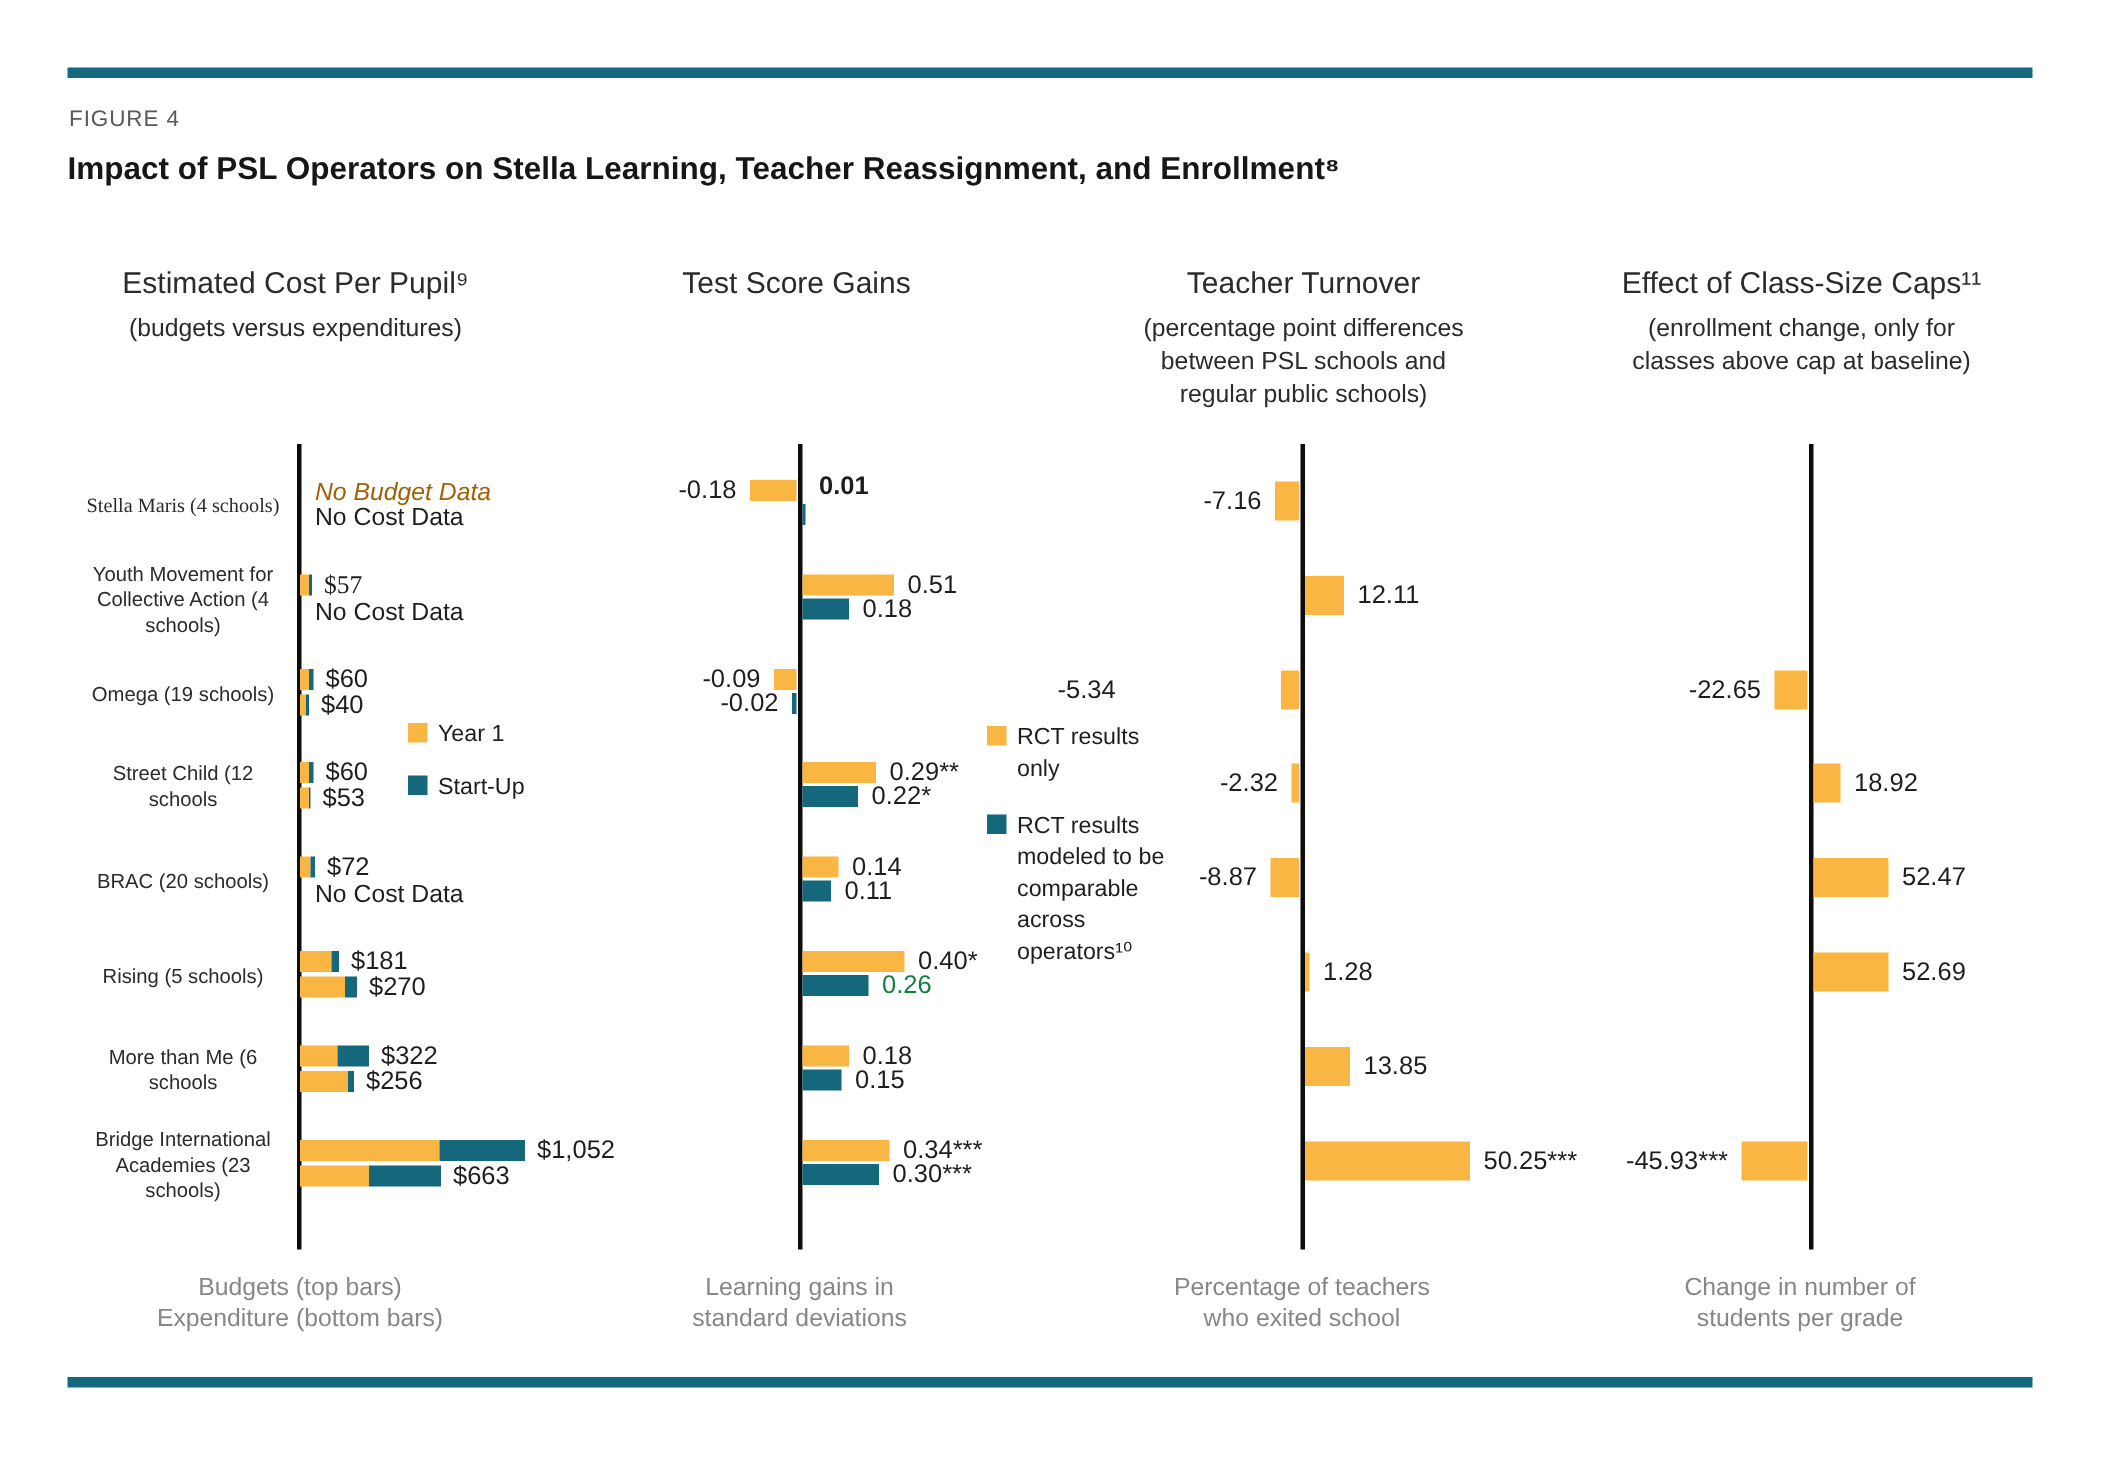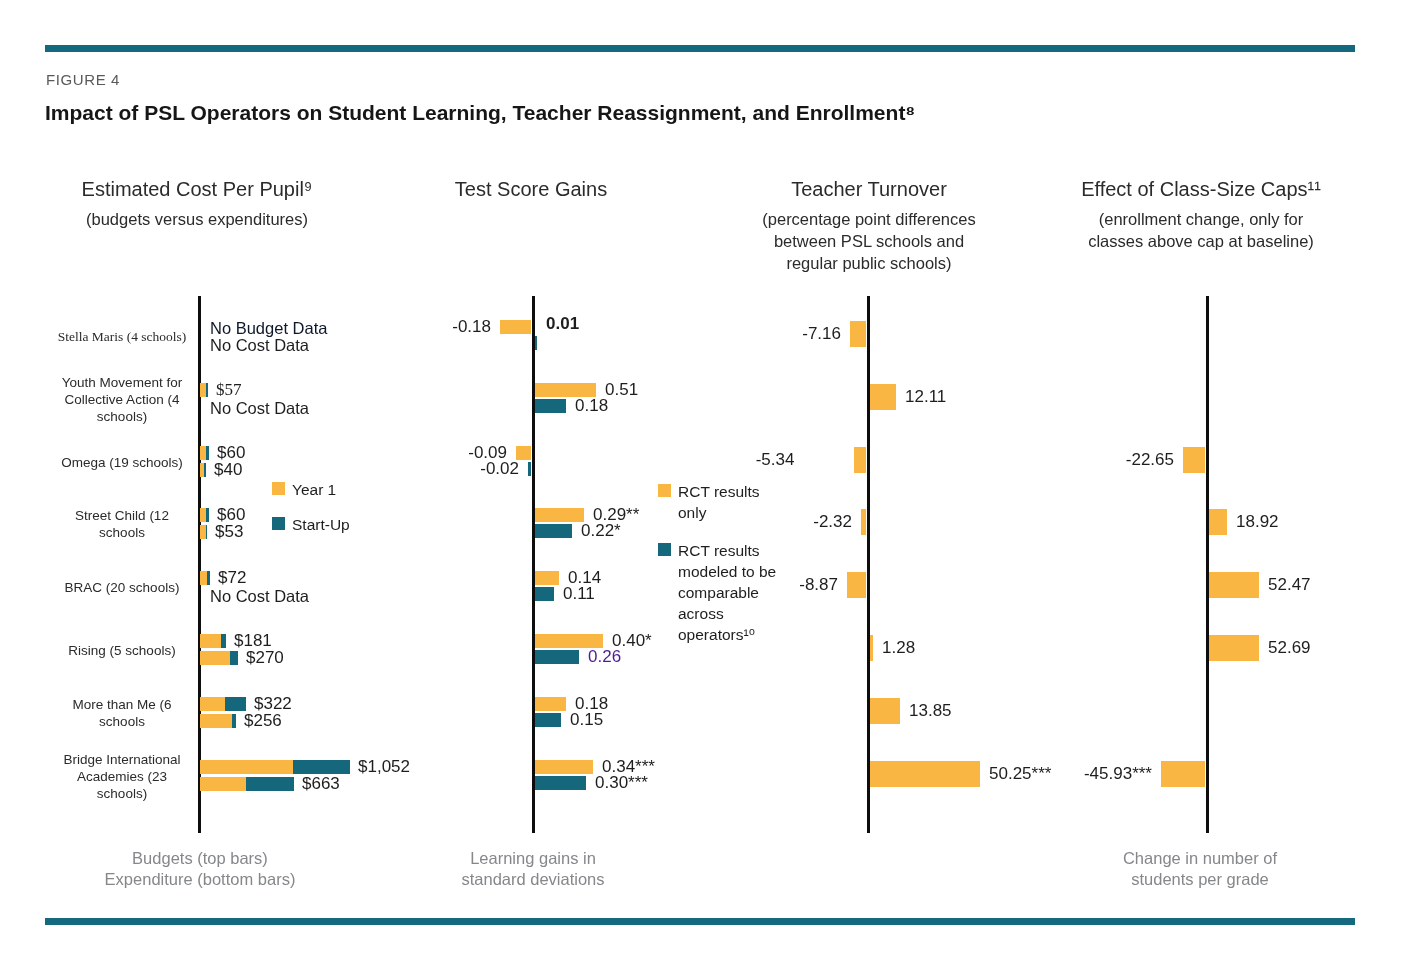--- a/index.html
+++ b/index.html
@@ -24,21 +24,21 @@
   .stage{position:absolute;inset:0}
 </style>
 </head>
 <body>
 
 <div class="page">
 
   <div class="rule top"></div>
 
   <div class="figure-label">FIGURE 4</div>
-  <div class="fig-title">Impact of PSL Operators on Student Learning, Teacher Reassignment, and Enrollment⁸</div>
+  <div class="fig-title">Impact of PSL Operators on Stella Learning, Teacher Reassignment, and Enrollment⁸</div>
 
   <div class="panel-header" style="left:197px;top:178px">
     <div class="panel-title">Estimated Cost Per Pupil⁹</div>
     <div class="panel-sub" style="width:260px">(budgets versus expenditures)</div>
   </div>
   <div class="panel-header" style="left:531px;top:178px">
     <div class="panel-title">Test Score Gains</div>
   </div>
   <div class="panel-header" style="left:869px;top:178px">
     <div class="panel-title">Teacher Turnover</div>
@@ -70,21 +70,21 @@
       <span class="legend-label" style="width:106px">RCT results modeled to be comparable across operators¹⁰</span>
     </div>
   </div>
 
   <div class="stage">
       <div style="position: absolute; left: 198px; top: 296px; width: 3px; height: 537px; background: rgb(13, 13, 13);"></div>
       <div style="position: absolute; left: 532px; top: 296px; width: 3px; height: 537px; background: rgb(13, 13, 13);"></div>
       <div style="position: absolute; left: 867px; top: 296px; width: 3px; height: 537px; background: rgb(13, 13, 13);"></div>
       <div style="position: absolute; left: 1206px; top: 296px; width: 3px; height: 537px; background: rgb(13, 13, 13);"></div>
       <div style="position: absolute; left: 52px; top: 304px; width: 140px; height: 64px; display: flex; align-items: center; justify-content: center; text-align: center; font-size: 13.5px; line-height: 17px; color: rgb(43, 43, 43); font-family: Liberation Serif, serif;">Stella Maris (4 schools)</div>
-      <div style="position: absolute; left: 210px; top: 318px; font-size: 16.5px; line-height: 20px; color: #0f172a; white-space: nowrap;">No Budget Data</div>
+      <div style="position: absolute; left: 210px; top: 318px; font-size: 16.5px; line-height: 20px; color: #a16207; white-space: nowrap; font-style: italic;">No Budget Data</div>
       <div style="position: absolute; left: 210px; top: 335px; font-size: 16.5px; line-height: 20px; color: rgb(30, 30, 30); white-space: nowrap;">No Cost Data</div>
       <div style="position: absolute; left: 500px; top: 320px; width: 31px; height: 14px; background: rgb(249, 182, 66);"></div>
       <div style="position: absolute; top: 317px; font-size: 17px; line-height: 20px; color: rgb(30, 30, 30); white-space: nowrap; left: 351px; width: 140px; text-align: right;">-0.18</div>
       <div style="position: absolute; left: 535px; top: 336px; width: 2px; height: 14px; background: rgb(21, 103, 123);"></div>
       <div style="position: absolute; top: 314px; font-size: 17px; line-height: 20px; color: rgb(30, 30, 30); white-space: nowrap; left: 546px; font-weight: bold;">0.01</div>
       <div style="position: absolute; left: 850px; top: 321px; width: 16px; height: 26px; background: rgb(249, 182, 66);"></div>
       <div style="position: absolute; top: 321px; font-size: 17px; line-height: 26px; color: rgb(30, 30, 30); white-space: nowrap; left: 701px; width: 140px; text-align: right;">-7.16</div>
       <div style="position: absolute; left: 52px; top: 367px; width: 140px; height: 64px; display: flex; align-items: center; justify-content: center; text-align: center; font-size: 13.5px; line-height: 17px; color: rgb(43, 43, 43);">Youth Movement for Collective Action (4 schools)</div>
       <div style="position: absolute; left: 200px; top: 383px; width: 8px; height: 14px; display: flex;">
         <div style="width: 6px; height: 100%; background: rgb(249, 182, 66);"></div>
@@ -107,21 +107,21 @@
       <div style="position: absolute; left: 200px; top: 463px; width: 6px; height: 14px; display: flex;">
         <div style="width: 4px; height: 100%; background: rgb(249, 182, 66);"></div>
         <div style="width: 2px; height: 100%; background: rgb(21, 103, 123);"></div>
       </div>
       <div style="position: absolute; left: 214px; top: 460px; font-size: 17px; line-height: 20px; color: rgb(30, 30, 30); white-space: nowrap;">$40</div>
       <div style="position: absolute; left: 516px; top: 446px; width: 15px; height: 14px; background: rgb(249, 182, 66);"></div>
       <div style="position: absolute; top: 443px; font-size: 17px; line-height: 20px; color: rgb(30, 30, 30); white-space: nowrap; left: 367px; width: 140px; text-align: right;">-0.09</div>
       <div style="position: absolute; left: 528px; top: 462px; width: 3px; height: 14px; background: rgb(21, 103, 123);"></div>
       <div style="position: absolute; top: 459px; font-size: 17px; line-height: 20px; color: rgb(30, 30, 30); white-space: nowrap; left: 379px; width: 140px; text-align: right;">-0.02</div>
       <div style="position: absolute; left: 854px; top: 447px; width: 12px; height: 26px; background: rgb(249, 182, 66);"></div>
-      <div style="position: absolute; top: 447px; font-size: 17px; line-height: 26px; color: rgb(30, 30, 30); white-space: nowrap; left: 705px; width: 140px; text-align: center;">-5.34</div>
+      <div style="position: absolute; top: 447px; font-size: 17px; line-height: 26px; color: rgb(30, 30, 30); white-space: nowrap; left: 705px; width: 140px; text-align: left;">-5.34</div>
       <div style="position: absolute; left: 1183px; top: 447px; width: 22px; height: 26px; background: rgb(249, 182, 66);"></div>
       <div style="position: absolute; top: 447px; font-size: 17px; line-height: 26px; color: rgb(30, 30, 30); white-space: nowrap; left: 1034px; width: 140px; text-align: right;">-22.65</div>
       <div style="position: absolute; left: 52px; top: 492px; width: 140px; height: 64px; display: flex; align-items: center; justify-content: center; text-align: center; font-size: 13.5px; line-height: 17px; color: rgb(43, 43, 43);">Street Child (12 schools</div>
       <div style="position: absolute; left: 200px; top: 508px; width: 9px; height: 14px; display: flex;">
         <div style="width: 6px; height: 100%; background: rgb(249, 182, 66);"></div>
         <div style="width: 3px; height: 100%; background: rgb(21, 103, 123);"></div>
       </div>
       <div style="position: absolute; left: 217px; top: 505px; font-size: 17px; line-height: 20px; color: rgb(30, 30, 30); white-space: nowrap;">$60</div>
       <div style="position: absolute; left: 200px; top: 525px; width: 7px; height: 14px; display: flex;">
         <div style="width: 6px; height: 100%; background: rgb(249, 182, 66);"></div>
@@ -158,21 +158,21 @@
       </div>
       <div style="position: absolute; left: 234px; top: 631px; font-size: 17px; line-height: 20px; color: rgb(30, 30, 30); white-space: nowrap;">$181</div>
       <div style="position: absolute; left: 200px; top: 651px; width: 38px; height: 14px; display: flex;">
         <div style="width: 30px; height: 100%; background: rgb(249, 182, 66);"></div>
         <div style="width: 8px; height: 100%; background: rgb(21, 103, 123);"></div>
       </div>
       <div style="position: absolute; left: 246px; top: 648px; font-size: 17px; line-height: 20px; color: rgb(30, 30, 30); white-space: nowrap;">$270</div>
       <div style="position: absolute; left: 535px; top: 634px; width: 68px; height: 14px; background: rgb(249, 182, 66);"></div>
       <div style="position: absolute; top: 631px; font-size: 17px; line-height: 20px; color: rgb(30, 30, 30); white-space: nowrap; left: 612px;">0.40*</div>
       <div style="position: absolute; left: 535px; top: 650px; width: 44px; height: 14px; background: rgb(21, 103, 123);"></div>
-      <div style="position: absolute; top: 647px; font-size: 17px; line-height: 20px; color: #4c1d95; white-space: nowrap; left: 588px;">0.26</div>
+      <div style="position: absolute; top: 647px; font-size: 17px; line-height: 20px; color: #15803d; white-space: nowrap; left: 588px;">0.26</div>
       <div style="position: absolute; left: 870px; top: 635px; width: 3px; height: 26px; background: rgb(249, 182, 66);"></div>
       <div style="position: absolute; top: 635px; font-size: 17px; line-height: 26px; color: rgb(30, 30, 30); white-space: nowrap; left: 882px;">1.28</div>
       <div style="position: absolute; left: 1209px; top: 635px; width: 50px; height: 26px; background: rgb(249, 182, 66);"></div>
       <div style="position: absolute; top: 635px; font-size: 17px; line-height: 26px; color: rgb(30, 30, 30); white-space: nowrap; left: 1268px;">52.69</div>
       <div style="position: absolute; left: 52px; top: 681px; width: 140px; height: 64px; display: flex; align-items: center; justify-content: center; text-align: center; font-size: 13.5px; line-height: 17px; color: rgb(43, 43, 43);">More than Me (6 schools</div>
       <div style="position: absolute; left: 200px; top: 697px; width: 46px; height: 14px; display: flex;">
         <div style="width: 25px; height: 100%; background: rgb(249, 182, 66);"></div>
         <div style="width: 21px; height: 100%; background: rgb(21, 103, 123);"></div>
       </div>
       <div style="position: absolute; left: 254px; top: 694px; font-size: 17px; line-height: 20px; color: rgb(30, 30, 30); white-space: nowrap;">$322</div>
@@ -209,19 +209,23 @@
     </div>
 
   <div class="footer" style="left:200px;top:848px">
     <div>Budgets (top bars)</div>
     <div>Expenditure (bottom bars)</div>
   </div>
   <div class="footer" style="left:533px;top:848px">
     <div>Learning gains in</div>
     <div>standard deviations</div>
   </div>
+  <div class="footer" style="left:868px;top:848px">
+    <div>Percentage of teachers</div>
+    <div>who exited school</div>
+  </div>
   <div class="footer" style="left:1200px;top:848px">
     <div>Change in number of</div>
     <div>students per grade</div>
   </div>
 
   <div class="rule bottom"></div>
 </div>
 
 </body></html>

